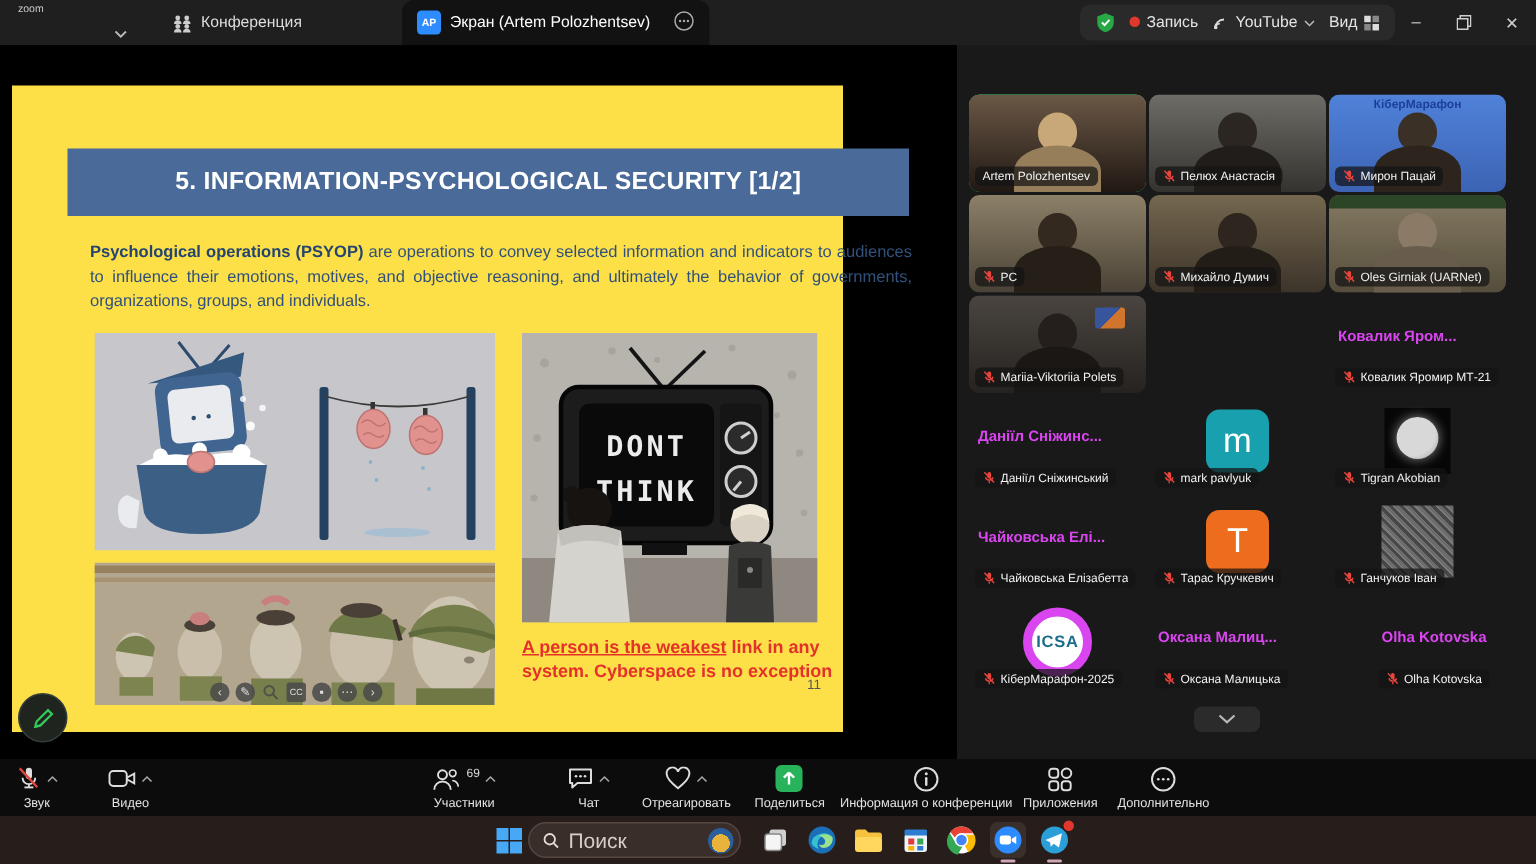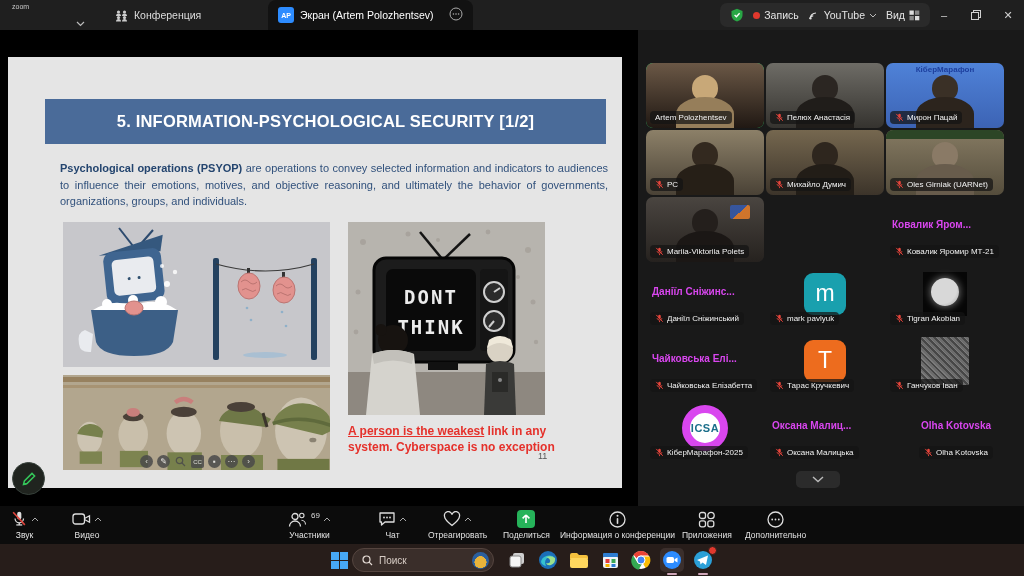--- a/index.html
+++ b/index.html
@@ -19,21 +19,21 @@
   .tab-ellipsis { margin-left:auto; }
   .top-right-pill { position:absolute; right:94px; top:3px; height:24px; background:#2a2a2a; border-radius:7px; display:flex; align-items:center; gap:9px; padding:0 10px; color:#e4e4e4; font-size:10.5px; }
   .rec-dot { width:7px; height:7px; border-radius:50%; background:#e0382d; display:inline-block; margin-right:4px;}
   .win-controls { position:absolute; right:0; top:0; height:30px; display:flex; }
   .win-btn { width:32px; height:30px; display:flex; align-items:center; justify-content:center; color:#cfcfcf; font-size:11px; }
 
   
   .main { position:absolute; left:0; top:30px; width:1024px; height:476px; background:#0a0a0a; }
   .share-area { position:absolute; left:0; top:0; width:638px; height:476px; background:#000; }
 
-  .slide { position:absolute; left:8px; top:27px; width:614px; height:431px; background:#e5e5e5; }
+  .slide { position:absolute; left:8px; top:27px; width:554px; height:431px; background:#fde047; }
   .slide-banner { position:absolute; left:37px; top:42px; width:561px; height:45px; background:#4a6b99; display:flex; align-items:center; justify-content:center; }
   .slide-banner span { color:#fff; font-weight:bold; font-size:16.5px; letter-spacing:.2px; }
   .slide-par { position:absolute; left:52px; top:103px; width:548px; font-size:11px; line-height:1.5; color:#31517c; text-align:justify; }
   .slide-par b { color:#24456f; }
   .img-box { position:absolute; }
   .red-note { position:absolute; left:340px; top:366px; width:220px; font-size:12px; font-weight:bold; color:#e5312b; line-height:1.35; }
   .red-note .ul { text-decoration:underline; }
   .page-num { position:absolute; left:530px; top:394px; font-size:9px; color:#555; }
 
   .mini-toolbar { position:absolute; left:132px; top:398px; display:flex; gap:4px; align-items:center; }
@@ -56,38 +56,38 @@
   .topstrip { position:absolute; top:0; left:0; right:0; height:9px; }
   .flagbit { position:absolute; right:14px; top:8px; width:20px; height:14px; background:linear-gradient(135deg,#3558a8 50%,#e07b2a 50%); opacity:.9; border-radius:2px;}
   .pill { position:absolute; left:4px; bottom:4px; max-width:112px; background:rgba(20,20,20,.72); border-radius:4px; padding:2px 5px; display:flex; align-items:center; gap:3px; }
   .pill .lname { color:#f2f2f2; font-size:8px; white-space:nowrap; overflow:hidden; text-overflow:ellipsis; }
   .bigname { position:absolute; inset:0; display:flex; align-items:center; justify-content:flex-start; padding:0 4px 10px 6px; color:#d946ef; font-weight:bold; font-size:10px; white-space:nowrap; overflow:hidden; }
   .av-center { position:absolute; inset:0; display:flex; align-items:center; justify-content:center; padding-bottom:6px;}
   .av-letter { width:42px; height:42px; border-radius:9px; display:flex; align-items:center; justify-content:center; color:#fff; font-size:23px; }
   .av-moon { width:44px; height:44px; background:#060606; position:relative; }
   .av-moon .moon { position:absolute; left:8px; top:6px; width:28px; height:28px; border-radius:50%; background:radial-gradient(circle at 40% 40%, #d8d8d8 0 60%, #9a9a9a 100%); box-shadow:0 0 8px #888; }
   .av-texture { width:48px; height:48px; background:repeating-linear-gradient(45deg,#6c6c6c 0 2px,#474747 2px 4px,#7b7b7b 4px 5px); }
-  .av-icsa { width:46px; height:46px; border-radius:50%; background:#fff; border:8px solid #d946ef; color:#1a6e8a; font-weight:bold; font-size:11px; display:flex; align-items:center; justify-content:center; letter-spacing:.5px;}
+  .av-icsa { width:46px; height:46px; border-radius:50%; background:#fff; border:6px solid #d946ef; color:#1a6e8a; font-weight:bold; font-size:11px; display:flex; align-items:center; justify-content:center; letter-spacing:.5px;}
   .gal-next { position:absolute; left:158px; top:441px; width:44px; height:17px; background:#2b2b2b; border-radius:5px; display:flex; align-items:center; justify-content:center; }
 
   
   .ztoolbar { position:absolute; left:0; top:506px; width:1024px; height:38px; background:#0c0c0c; }
   .zitem { position:absolute; top:3px; display:flex; flex-direction:column; align-items:center; color:#e3e3e3; }
   .zitem .icorow { height:20px; display:flex; align-items:center; gap:3px; }
   .zitem .zlabel { font-size:8.5px; margin-top:1px; white-space:nowrap; }
   .zbadge { font-size:8px; color:#ddd; margin-left:1px; align-self:flex-start; margin-top:2px;}
   .share-ic { width:18px; height:18px; border-radius:4px; background:#26b35a; display:flex; align-items:center; justify-content:center; }
 
   
   .taskbar { position:absolute; left:0; top:544px; width:1024px; height:32px; background:#271d1a; }
   .tb-abs { position:absolute; top:4px; height:24px; display:flex; align-items:center; justify-content:center; }
   .start-grid { display:grid; grid-template-columns:8px 8px; grid-template-rows:8px 8px; gap:1px; }
   .start-grid i { background:#47a8f5; }
   .search-pill { position:absolute; left:352px; top:4px; width:142px; height:24px; border-radius:12px; background:#3a2e2a; border:1px solid #55453f; display:flex; align-items:center; padding:0 4px 0 9px; gap:6px; }
-  .search-pill input { background:transparent; border:none; outline:none; color:#e7ddd7; font-size:10px; width:80px; font-family:"Liberation Sans",sans-serif;}
+  .search-pill input { background:transparent; border:none; outline:none; color:#e7ddd7; font-size:14px; width:80px; font-family:"Liberation Sans",sans-serif;}
   .search-pill input::placeholder { color:#d8cdc6; }
   .search-img { width:17px; height:17px; border-radius:50%; margin-left:auto; background:radial-gradient(circle at 50% 60%, #e8b33a 0 45%, #2a5f9e 46% 100%); }
   .app-ic { position:absolute; top:4px; width:24px; height:24px; border-radius:5px; display:flex; align-items:center; justify-content:center; }
   .app-ic.activebg { background:#3b2f2c; }
   .underline-dash { position:absolute; bottom:-3px; left:7px; width:10px; height:2px; border-radius:1px; background:#cfa6b8; }
   .tg-badge { position:absolute; right:-2px; top:-2px; width:9px; height:9px; border-radius:50%; background:#e0382d; border:1px solid #271d1a;}
 
   .icon-inline { display:inline-flex; align-items:center; justify-content:center; }
 </style>
 </head>

